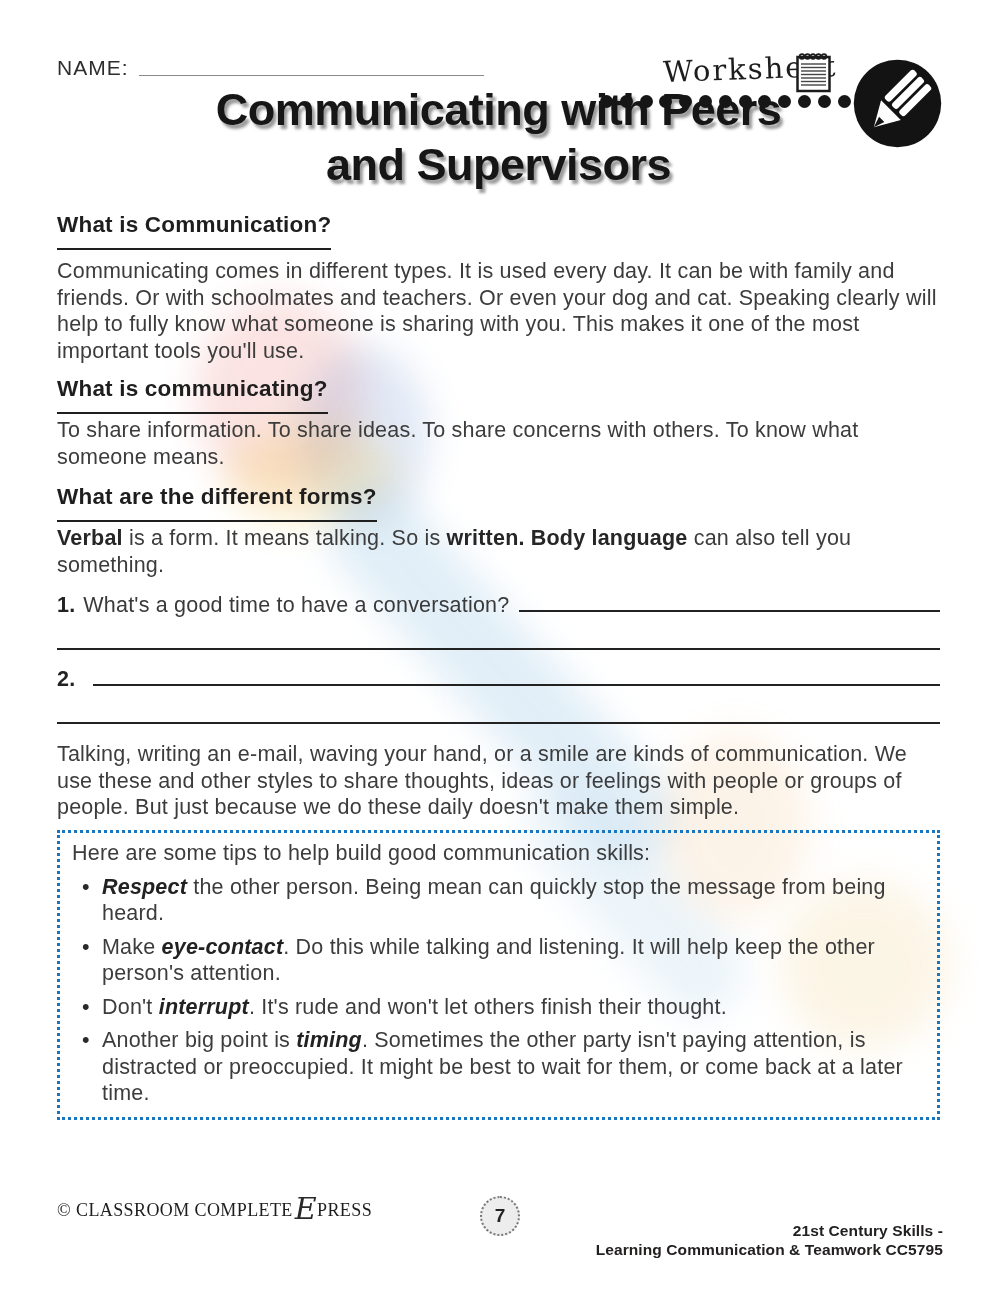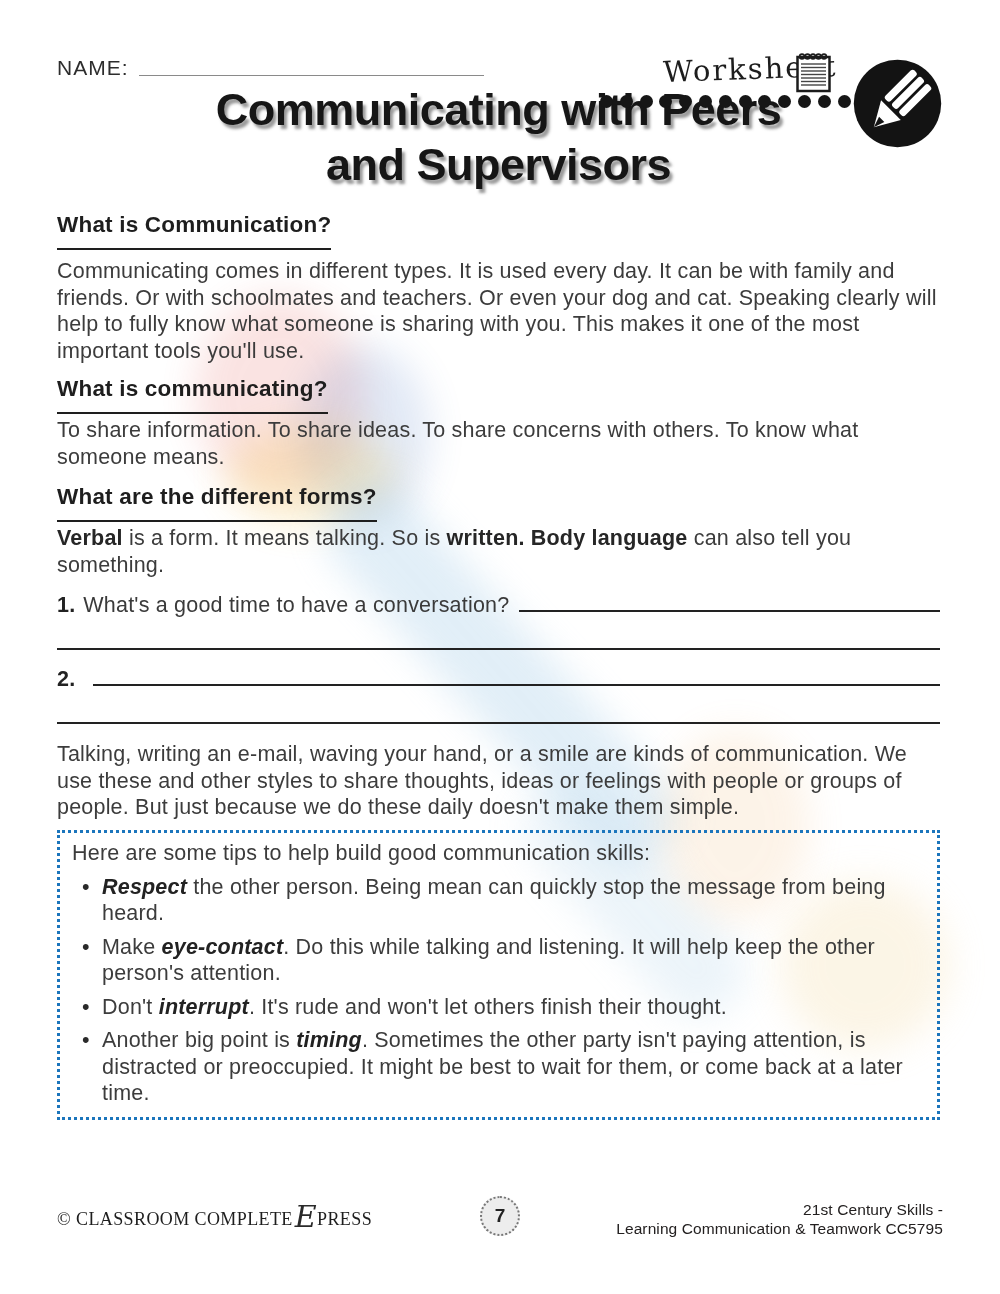--- a/index.html
+++ b/index.html
@@ -74,31 +74,31 @@
   .tips-intro { font-size: 21.5px; line-height: 27px; color: #3c3c3c; letter-spacing: 0.2px; }
   .tips-list { list-style: none; margin-top: 4px; }
   .tips-list li {
     position: relative; padding-left: 30px; margin-top: 7px;
     font-size: 21.5px; line-height: 26.5px; letter-spacing: 0.2px; color: #3c3c3c;
   }
   .tips-list li::before { content: "•"; position: absolute; left: 10px; top: 0; color: #2a2a2a; }
   .kw { font-weight: bold; font-style: italic; color: #222; }
 
   
-  .footer { position: absolute; left: 57px; right: 57px; top: 1200px; z-index: 1; display: flex; align-items: center; }
+  .footer { position: absolute; left: 57px; right: 57px; top: 1200px; z-index: 1; display: flex; align-items: flex-start; flex-direction: column; }
   .foot-left { font-family: "Liberation Serif", serif; font-size: 18px; color: #1e1e1e; letter-spacing: 0.4px; white-space: nowrap; display: flex; align-items: center; }
   .press-logo { font-family: "DejaVu Serif", serif; font-style: italic; font-size: 30px; line-height: 20px; margin: -4px 0 0 2px; color: #2a2a2a; }
   .page-circle {
     position: absolute; left: 50%; transform: translateX(-50%); top: -4px;
     width: 40px; height: 40px; border-radius: 50%;
     background: #ededed; border: 2px dotted #777;
     display: flex; align-items: center; justify-content: center;
     font-size: 19px; font-weight: bold; color: #222;
   }
-  .foot-right { margin-left: auto; text-align: right; font-size: 15.5px; font-weight: normal; color: #232020; line-height: 19px; letter-spacing: 0.1px; }
+  .foot-right { margin-left: auto; text-align: right; font-size: 15.5px; font-weight: bold; color: #232020; line-height: 19px; letter-spacing: 0.1px; }
 </style>
 </head>
 <body>
 
 <div class="wm wm-red"></div>
 <div class="wm wm-blue"></div>
 <div class="wm wm-yellow"></div>
 <div class="wm wm-band"></div>
 <div class="wm wm-band2"></div>
 <div class="wm wm-orange"></div>

